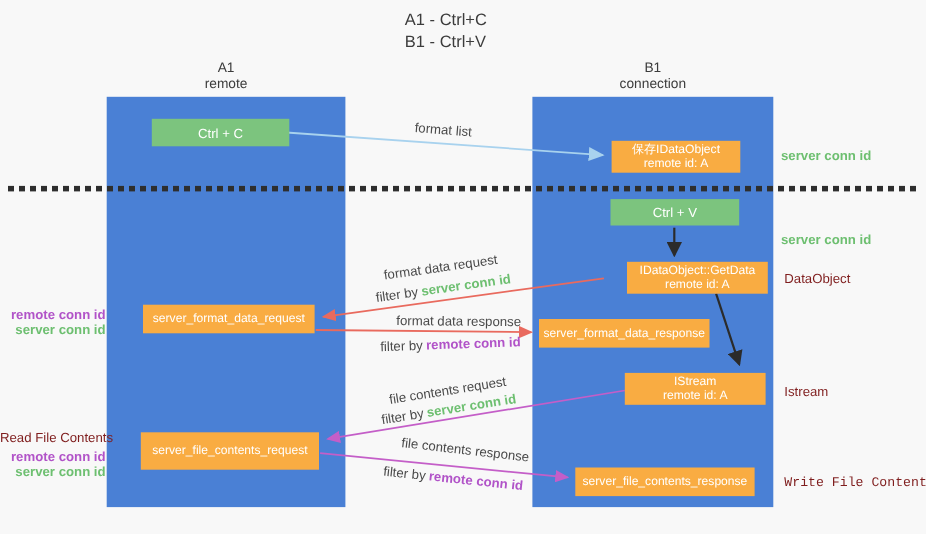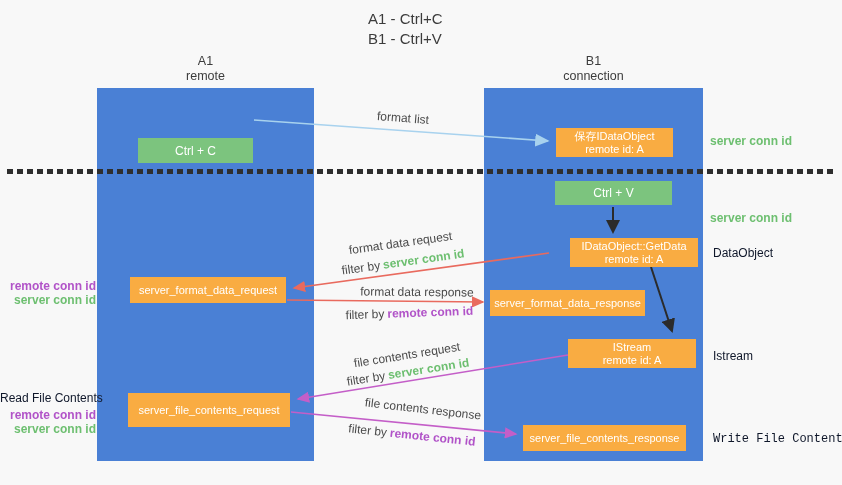--- a/index.html
+++ b/index.html
@@ -17,21 +17,21 @@
   .lifeline-header.right{left:484px;width:219px;}
 
   .sep{position:absolute;left:7px;top:169px;width:828px;height:5px;
        background:repeating-linear-gradient(to right,#2e2e2e 0 6px,transparent 6px 10px);}
 
   .node{position:absolute;display:flex;flex-direction:column;align-items:center;justify-content:center;
         color:#fff;text-align:center;}
   .node.green{background:#7cc47e;font-size:12px;}
   .node.orange{background:#f9ac42;font-size:11px;line-height:13px;text-align:center;}
 
-  .n-ctrl-c{left:138px;top:108px;width:115px;height:25px;margin-top:30px;}
+  .n-ctrl-c{left:138px;top:108px;width:125px;height:25px;}
   .n-save {left:556px;top:128px;width:117px;height:29px;}
   .n-ctrl-v{left:555px;top:181px;width:117px;height:24px;}
   .n-getdata{left:549px;top:238px;width:128px;height:29px;margin-left:21px;}
   .n-fmt-req{left:130px;top:277px;width:156px;height:26px;}
   .n-fmt-resp{left:490px;top:290px;width:155px;height:26px;}
   .n-istream{left:568px;top:339px;width:128px;height:29px;}
   .n-file-req{left:128px;top:393px;width:162px;height:34px;}
   .n-file-resp{left:523px;top:425px;width:163px;height:26px;}
 
   .arrow-layer{position:absolute;left:0;top:0;width:842px;height:485px;pointer-events:none;}
@@ -44,21 +44,21 @@
   .lbl-fdresp-f{left:332px;top:306px;width:155px;transform:rotate(-2deg);}
   .lbl-fcr{left:332px;top:348px;width:150px;transform:rotate(-9deg);}
   .lbl-fcr-f{left:332px;top:365px;width:152px;transform:rotate(-9deg);}
   .lbl-fcresp{left:343px;top:402px;width:160px;transform:rotate(6.5deg);}
   .lbl-fcresp-f{left:328px;top:428px;width:168px;transform:rotate(6deg);}
 
   .key-green{color:#6dbf70;font-weight:bold;margin-left:3px;}
   .key-purple{color:#b153c8;font-weight:bold;margin-left:3px;}
 
   .anno{position:absolute;font-size:12px;white-space:nowrap;}
-  .anno.dark{color:#0f172a;}
+  .anno.dark{color:#7f1d1d;}
   .anno.green{color:#6dbf70;font-weight:bold;}
   .anno.purple{color:#b153c8;font-weight:bold;}
   .anno-right{left:710px;}
   .left-stack{position:absolute;left:0;width:96px;text-align:right;}
   .left-stack div{line-height:14px;}
 </style>
 </head>
 <body>
 
 <div class="canvas">

